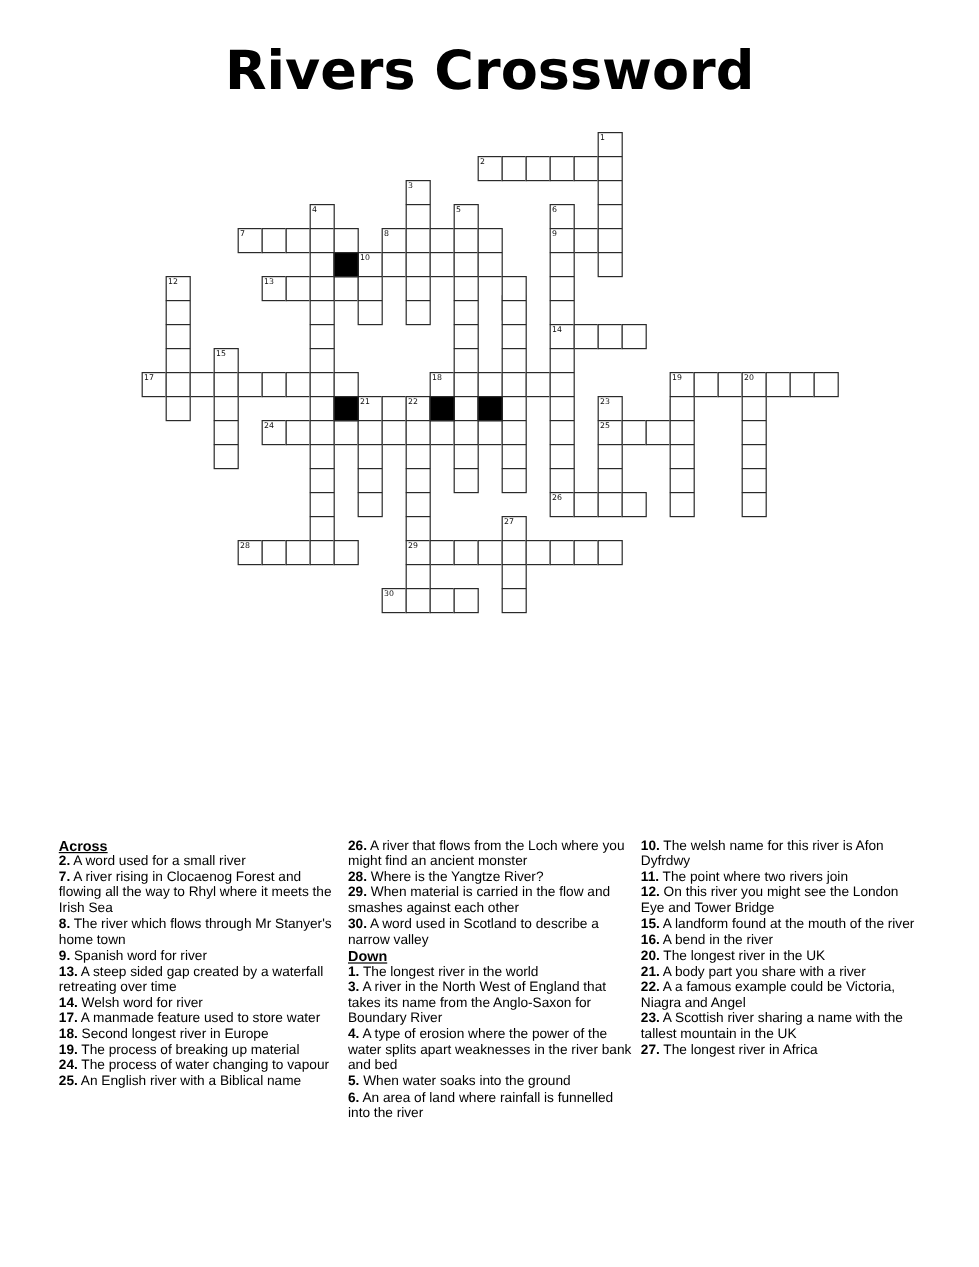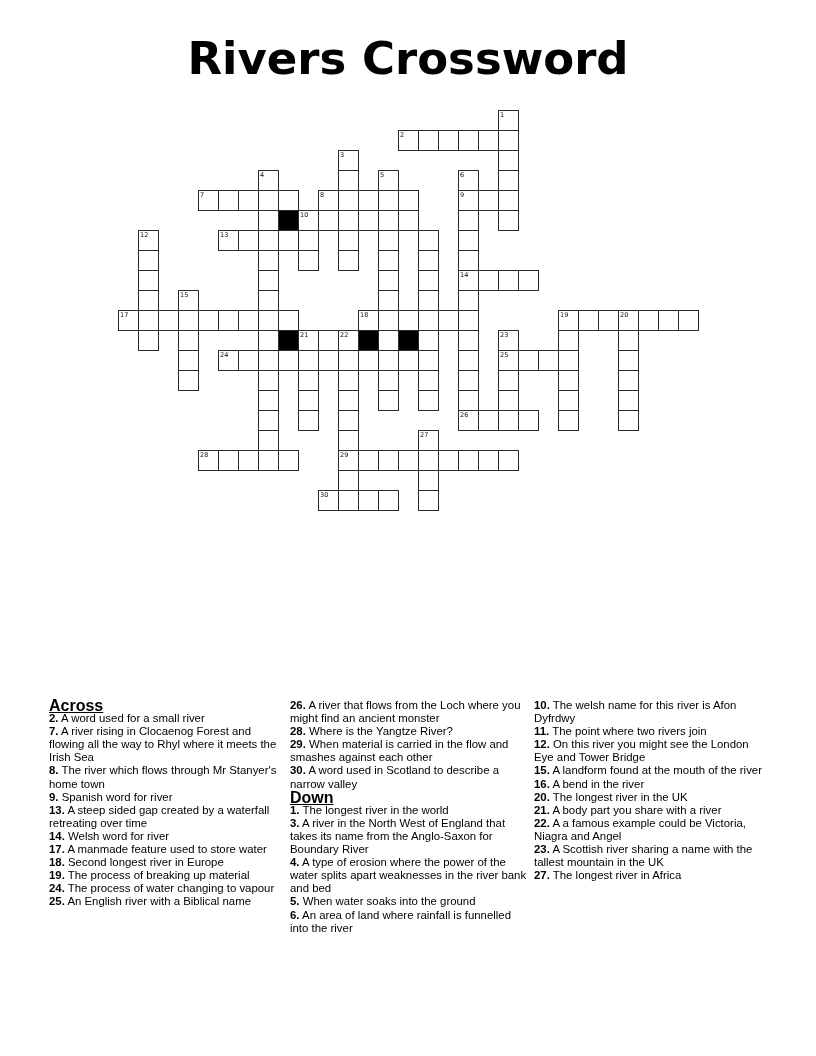--- a/index.html
+++ b/index.html
@@ -19,21 +19,21 @@
   }
   .cell.black{background:#000;}
   .num{
     position:absolute;top:0;left:1px;font-size:6.5px;line-height:8px;
     color:#111;font-family:"DejaVu Sans",sans-serif;
   }
   .cluecol{position:absolute;top:699px;font-size:11.4px;line-height:13.1px;}
   #col1{left:49px;width:233px;}
   #col2{left:290px;width:242px;}
   #col3{left:534px;width:236px;}
-  .hdr{font-weight:700;text-decoration:underline;font-size:16px;}
+  .hdr{font-weight:700;text-decoration:underline;font-size:12px;}
   .clue b{font-weight:700;}
 </style>
 </head>
 <body>
 
 <div class="title">Rivers Crossword</div>
 
 <div class="grid" id="grid">
     <div class="cell" style="left: 380px; top: 0px;">
       <span class="num">1</span>

